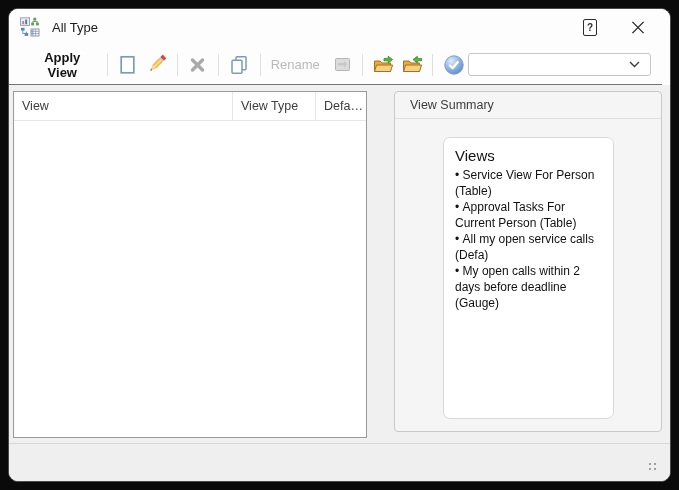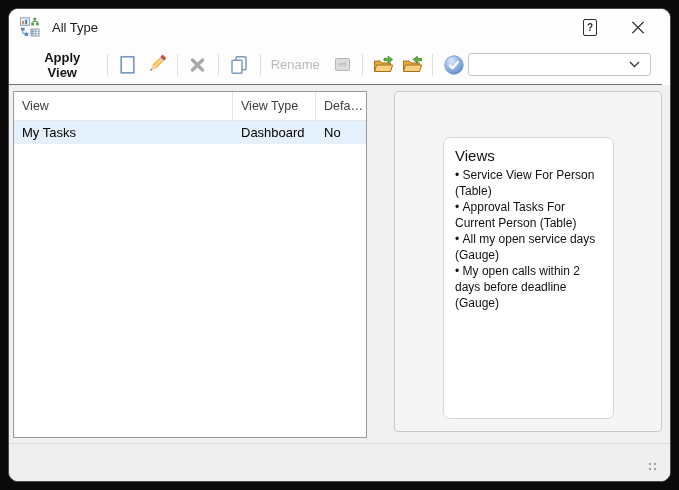--- a/index.html
+++ b/index.html
@@ -189,33 +189,29 @@
     </div>
 
     <div class="content">
 
       <div class="grid-panel">
         <div class="grid-header">
           <div class="col c1">View</div>
           <div class="col c2">View Type</div>
           <div class="col c3">Defa…</div>
         </div>
-        <div class="grid-row">
-          <div class="col c1">My Tasks</div>
-          <div class="col c2">Dashboard</div>
-          <div class="col c3">No</div>
-        </div>
       </div>
 
       <div class="summary-panel">
+        <div class="summary-header">View Summary</div>
         <div class="summary-card">
           <div class="card-title">Views</div>
           <div class="bullet">Service View For Person (Table)</div>
           <div class="bullet">Approval Tasks For Current Person (Table)</div>
-          <div class="bullet">All my open service days (Gauge)</div>
+          <div class="bullet">All my open service calls (Defa)</div>
           <div class="bullet">My open calls within 2 days before deadline (Gauge)</div>
         </div>
       </div>
     </div>
 
     <div class="statusbar">
       <div class="grip">
         <span></span>
           <span></span>
           <span></span>

